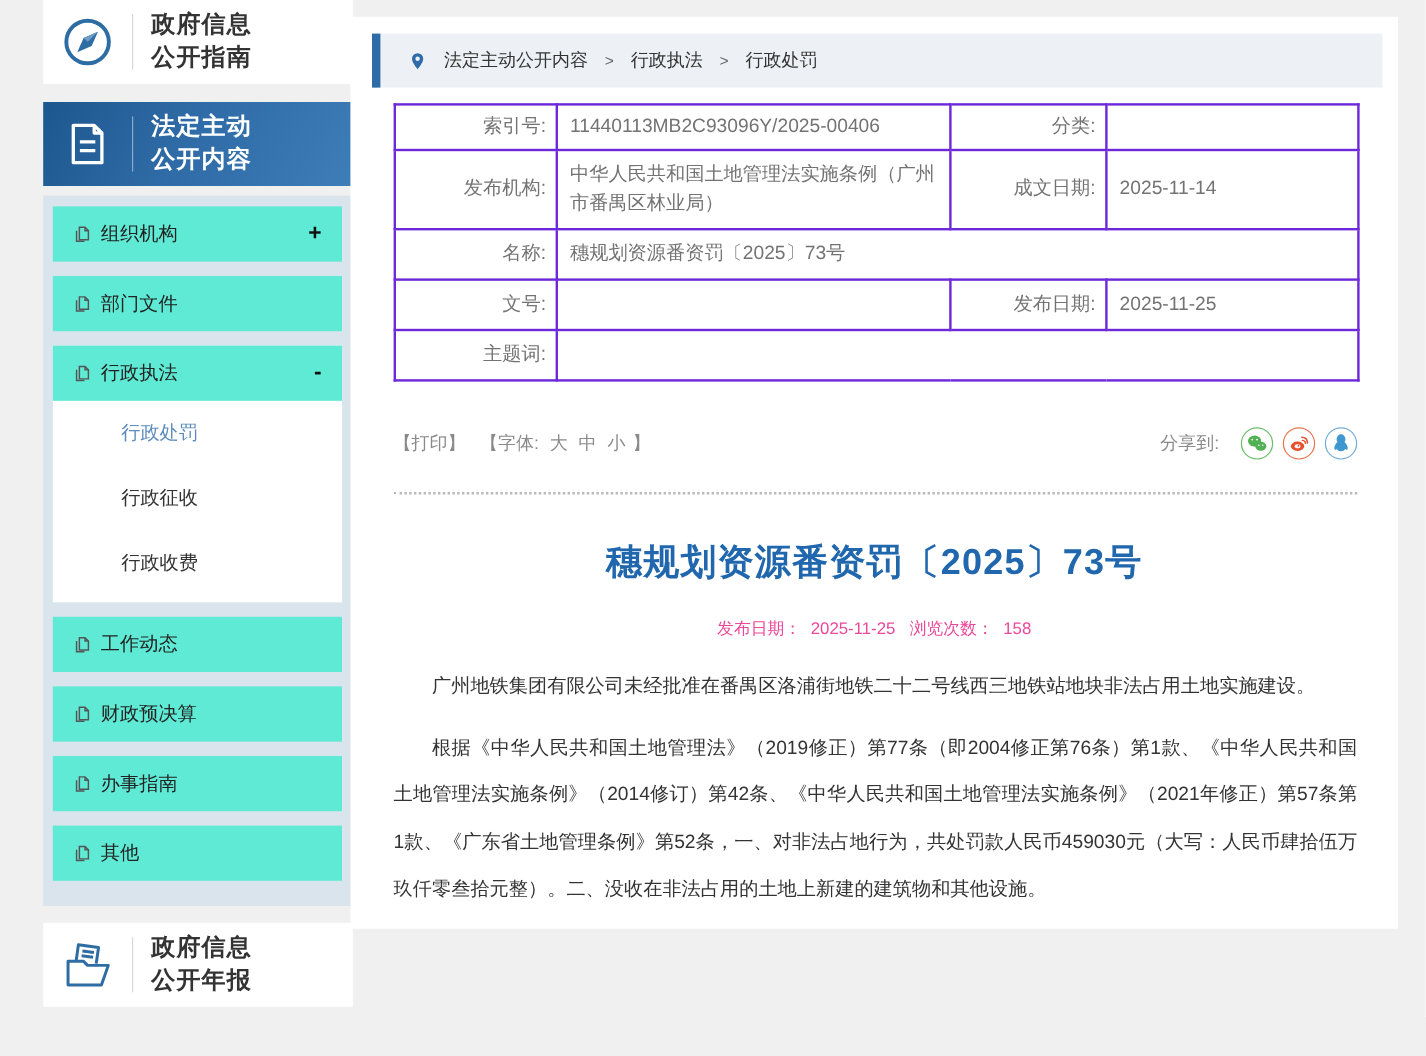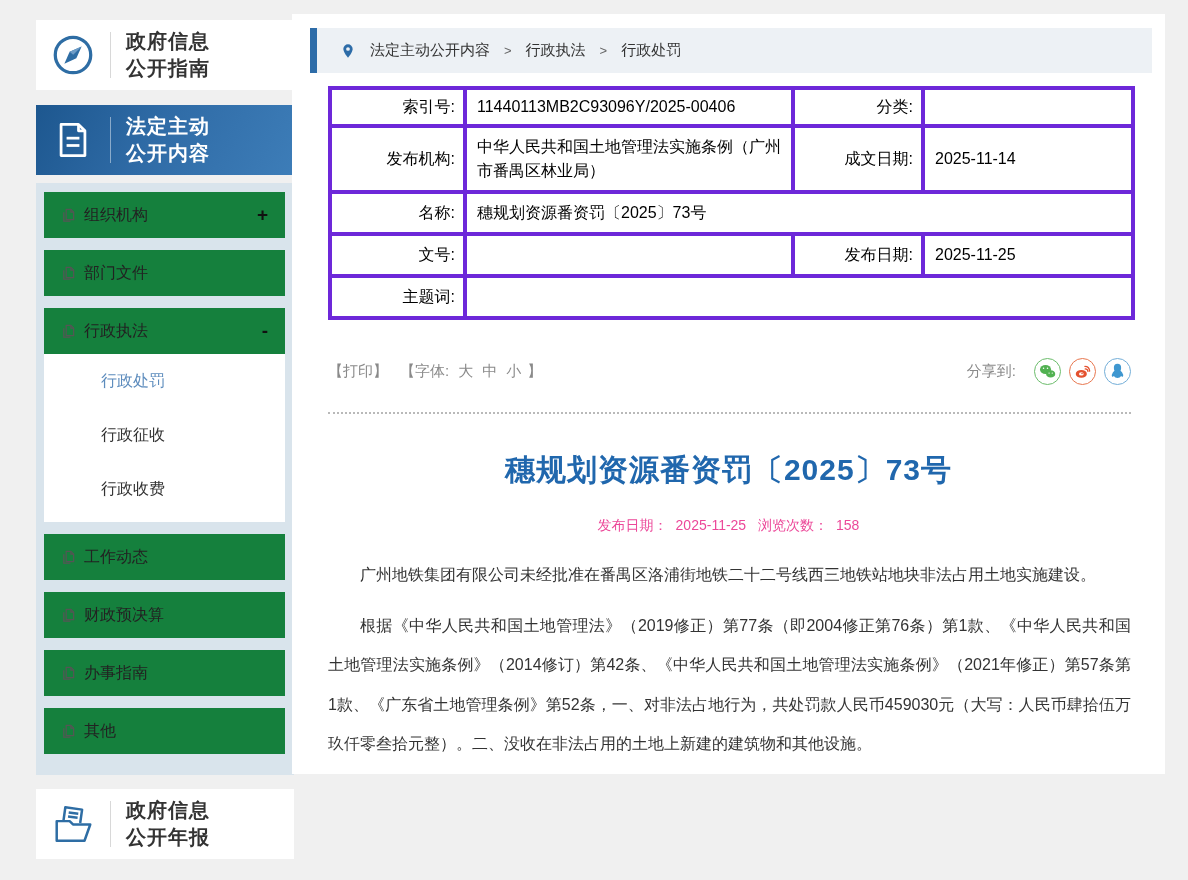--- a/index.html
+++ b/index.html
@@ -6,50 +6,50 @@
   html,body { width:1188px; height:880px; }
   body {
     background:#f0f0f0;
     font-family:"Liberation Sans","DejaVu Sans",sans-serif;
     color:#333;
     overflow:hidden;
   }
   .page { position:relative; width:1188px; height:880px; }
 
   
-  .sidebar { position:absolute; left:36px; top:20px; width:258px; }
+  .sidebar { position:absolute; left:36px; top:0; width:258px; }
   .side-card { background:#fff; height:70px; display:flex; align-items:center; }
   .side-card .icon-cell { width:74px; display:flex; justify-content:center; align-items:center; }
   .side-card .v-divider { width:1px; height:46px; background:#d8d8d8; }
   .side-card .card-title { margin-left:15px; font-size:20px; font-weight:bold; color:#333; line-height:1.35; letter-spacing:1px; }
   .section-header { margin-top:15px; background:linear-gradient(118deg,#1d578f 0%,#2f6ba6 45%,#3d7db8 100%); }
   .section-header .v-divider { background:rgba(255,255,255,0.45); }
   .section-header .card-title { color:#fff; }
 
   .menu-wrap { margin-top:8px; background:#d9e4ec; padding:9px 9px 9px 8px; }
-  .menu-item { background:#15803d; height:46px; display:flex; align-items:center; padding:0 17px; margin-bottom:12px; font-size:16px; color:#222; cursor:pointer; }
+  .menu-item { background:#5eead4; height:46px; display:flex; align-items:center; padding:0 17px; margin-bottom:12px; font-size:16px; color:#222; cursor:pointer; }
   .menu-item .m-icon { display:flex; margin-right:8px; }
   .menu-item .toggle { margin-left:auto; font-size:19px; color:#111; font-weight:bold; }
   .menu-group { background:#fff; margin-bottom:12px; padding-bottom:6px; }
   .menu-group .menu-item { margin-bottom:0; }
   .sub-item { height:54px; display:flex; align-items:center; padding-left:57px; font-size:16px; color:#333; cursor:pointer; }
   .sub-item.active { color:#5d8cbd; }
   .annual-card { margin-top:14px; }
 
   
   .content { position:absolute; left:292px; top:14px; width:873px; height:760px; background:#fff; }
 
   .breadcrumb { margin:14px 13px 0 18px; height:45px; background:#edf1f5; display:flex; align-items:center; position:relative; }
   .crumb-bar { position:absolute; left:0; top:0; width:7px; height:45px; background:#2d6ca8; }
   .breadcrumb .pin { margin-left:30px; display:flex; }
   .crumb-link { font-size:15px; color:#333; margin-left:14px; cursor:pointer; }
   .crumb-sep { font-size:13px; color:#666; margin-left:14px; }
 
   table.meta-table { margin:13px 34px 0 36px; width:803px; border-collapse:collapse; table-layout:fixed; }
-  .meta-table td { border:4px solid #6d28d9; font-size:16px; color:#000000; vertical-align:middle; line-height:1.5; }
+  .meta-table td { border:2px solid #6d28d9; font-size:16px; color:#737373; vertical-align:middle; line-height:1.5; }
   .meta-table td.lbl { text-align:right; padding:4px 8px 4px 4px; white-space:nowrap; }
   .meta-table td.val { text-align:left; padding:4px 10px; }
   .meta-table tr.r1 td { height:38px; }
   .meta-table tr.r2 td { height:66px; }
   .meta-table tr.r3 td, .meta-table tr.r4 td, .meta-table tr.r5 td { height:42px; }
 
   .toolbar { margin:36px 34px 0 36px; display:flex; align-items:center; font-size:15px; color:#8a8a8a; height:30px; }
   .tool-print { cursor:pointer; color:#8a8a8a; }
   .tool-font { margin-left:12px; display:flex; align-items:center; }
   .font-size-btn { margin-left:9px; cursor:pointer; color:#8a8a8a; }

